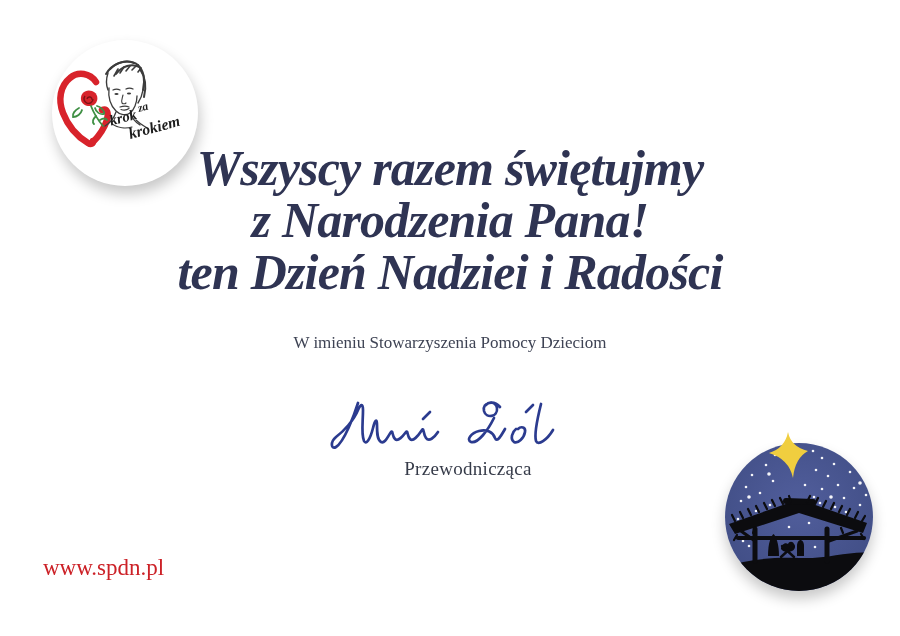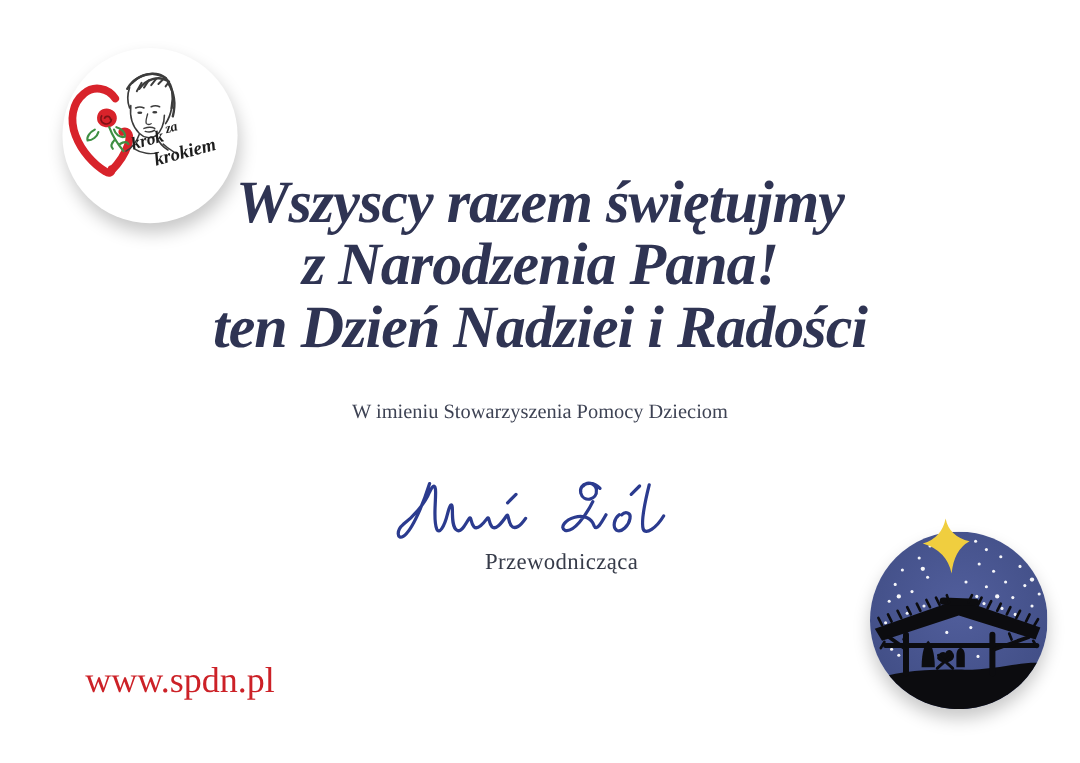--- a/index.html
+++ b/index.html
@@ -30,21 +30,21 @@
   .role{position:absolute;left:0;right:0;top:457px;text-align:center;
         font-size:19px;line-height:24px;color:#363b49;letter-spacing:0.3px;}
 
   
   .nativity{position:absolute;left:725px;top:443px;width:148px;height:148px;}
   .nativity-circle{position:absolute;left:0;top:0;width:148px;height:148px;border-radius:50%;
                    overflow:hidden;box-shadow:0 8px 14px rgba(0,0,0,0.22);}
   .big-star{position:absolute;left:40px;top:-12px;width:44px;height:52px;z-index:2;}
 
   
-  .website{position:absolute;left:71px;top:552px;font-size:30px;line-height:32px;
+  .website{position:absolute;left:43px;top:552px;font-size:23px;line-height:32px;
            color:#cc2127;text-decoration:none;cursor:pointer;}
 </style>
 </head>
 <body>
 
 <div class="card">
 
   <div class="logo">
     <svg width="146" height="146" viewBox="0 0 146 146">
 

